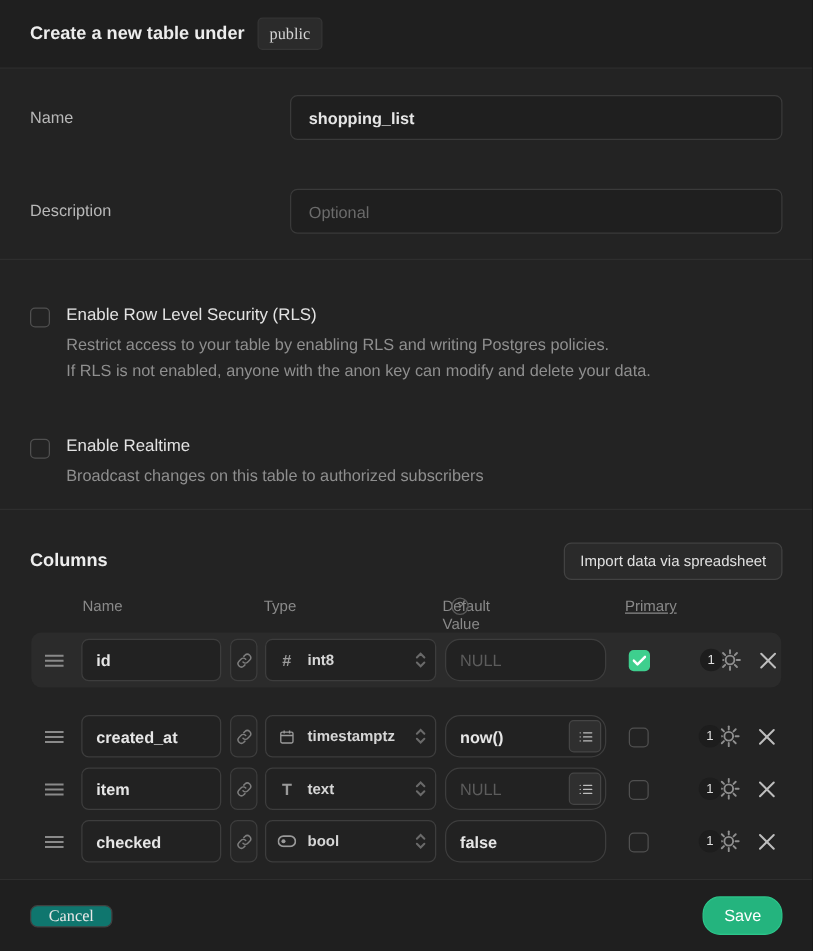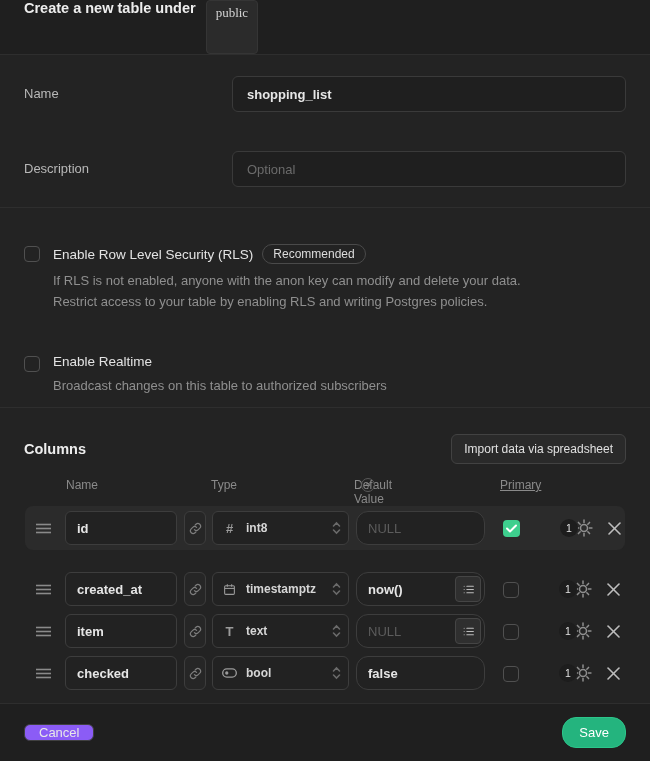--- a/index.html
+++ b/index.html
@@ -1,21 +1,21 @@
 <!DOCTYPE html>
 <html><head>
 <meta charset="utf-8">
 <style>
   * { margin:0; padding:0; box-sizing:border-box; }
   html,body { background:#161616; }
   body { font-family:"Liberation Sans","DejaVu Sans",sans-serif; }
   .modal { width:650px; height:761px; background:#232323; color:#e6e6e6; overflow:hidden; display:flex; flex-direction:column; }
 
   
-  .modal-header { height:55px; background:#1f1f1f; border-bottom:1px solid #2e2e2e; display:flex; padding:0 24px; flex:none; }
+  .modal-header { height:55px; background:#1f1f1f; border-bottom:1px solid #2e2e2e; display:flex; align-items:center; padding:0 24px; flex:none; }
   .modal-title { font-size:14.5px; font-weight:700; color:#ededed; }
   .schema-badge { font-family:Liberation Serif, serif; font-size:13px; background:#2b2b2b; border:1px solid #353535; color:#d4d4d4; border-radius:4px; padding:4px 9px; margin-left:10px; }
 
   
   .section-details { height:153px; padding:21px 24px 0; flex:none; border-bottom:1px solid #2e2e2e; }
   .form-row { display:flex; align-items:flex-start; margin-bottom:39px; }
   .form-label { width:208px; flex:none; color:#b8b8b8; font-size:13px; padding-top:10px; }
   .text-input { flex:1; height:36px; background:#1f1f1f; border:1px solid #3a3a3a; border-radius:6px; color:#e6e6e6; font-size:13px; font-weight:600; padding:0 14px; outline:none; font-family:"Liberation Sans","DejaVu Sans",sans-serif; }
   .text-input::placeholder { color:#6b6b6b; font-weight:400; }
 
@@ -56,21 +56,21 @@
   .picker-btn { position:absolute; right:4px; top:4px; width:26px; height:26px; background:#2f2f2f; border:1px solid #454545; border-radius:4px; color:#bdbdbd; display:flex; align-items:center; justify-content:center; cursor:pointer; }
   .primary-cb { margin-left:18px; flex:none; cursor:pointer; }
   .primary-cb.checked { width:17px; height:17px; border-radius:4px; border:none; background:#3ecf8e; display:flex; align-items:center; justify-content:center; margin-top:0; }
   .settings-group { display:flex; align-items:center; margin-left:40px; flex:none; cursor:pointer; }
   .count-badge { width:18px; height:18px; border-radius:50%; background:#1d1d1d; color:#e0e0e0; font-size:10.5px; display:flex; align-items:center; justify-content:center; margin-right:-4px; position:relative; z-index:2; }
   .gear { color:#8f8f8f; display:flex; }
   .x-btn { margin-left:13px; color:#bdbdbd; display:flex; cursor:pointer; flex:none; }
 
   
   .modal-footer { height:58px; flex:none; background:#1f1f1f; border-top:1px solid #2e2e2e; display:flex; align-items:center; justify-content:space-between; padding:0 24px; }
-  .btn-cancel { background:#8b5cf6; border:1px solid #404040; color:#e8e8e8; font-size:13px; border-radius:6px; padding:0 14px; cursor:pointer; font-family:Liberation Sans, sans-serif; }
+  .btn-cancel { background:#0f766e; border:1px solid #404040; color:#e8e8e8; font-size:13px; border-radius:6px; padding:0 14px; cursor:pointer; font-family:Liberation Serif, serif; }
   .btn-save { background:#24b47e; border:1px solid #2cc58a; color:#ffffff; font-size:13px; border-radius:14px; padding:7px 16px; cursor:pointer; font-family:inherit; }
   svg { display:block; }
 </style>
 </head>
 <body>
 
 <div class="modal">
 
   <div class="modal-header">
     <span class="modal-title">Create a new table under</span>
@@ -87,25 +87,24 @@
       <input class="text-input" type="text" placeholder="Optional" style="">
     </div>
   </div>
 
   <div class="section-toggles">
     <div class="toggle-block">
       <div class="checkbox"></div>
       <div class="toggle-text">
         <div class="toggle-label-line">
           <span class="toggle-label">Enable Row Level Security (RLS)</span>
-          <span class="pill-badge">Recommended</span>
         </div>
         <div class="toggle-desc">
+          <div>Restrict access to your table by enabling RLS and writing Postgres policies.</div>
           <div>If RLS is not enabled, anyone with the anon key can modify and delete your data.</div>
-          <div>Restrict access to your table by enabling RLS and writing Postgres policies.</div>
         </div>
       </div>
     </div>
     <div class="toggle-block">
       <div class="checkbox"></div>
       <div class="toggle-text">
         <div class="toggle-label-line">
           <span class="toggle-label">Enable Realtime</span>
         </div>
         <div class="toggle-desc">Broadcast changes on this table to authorized subscribers</div>

